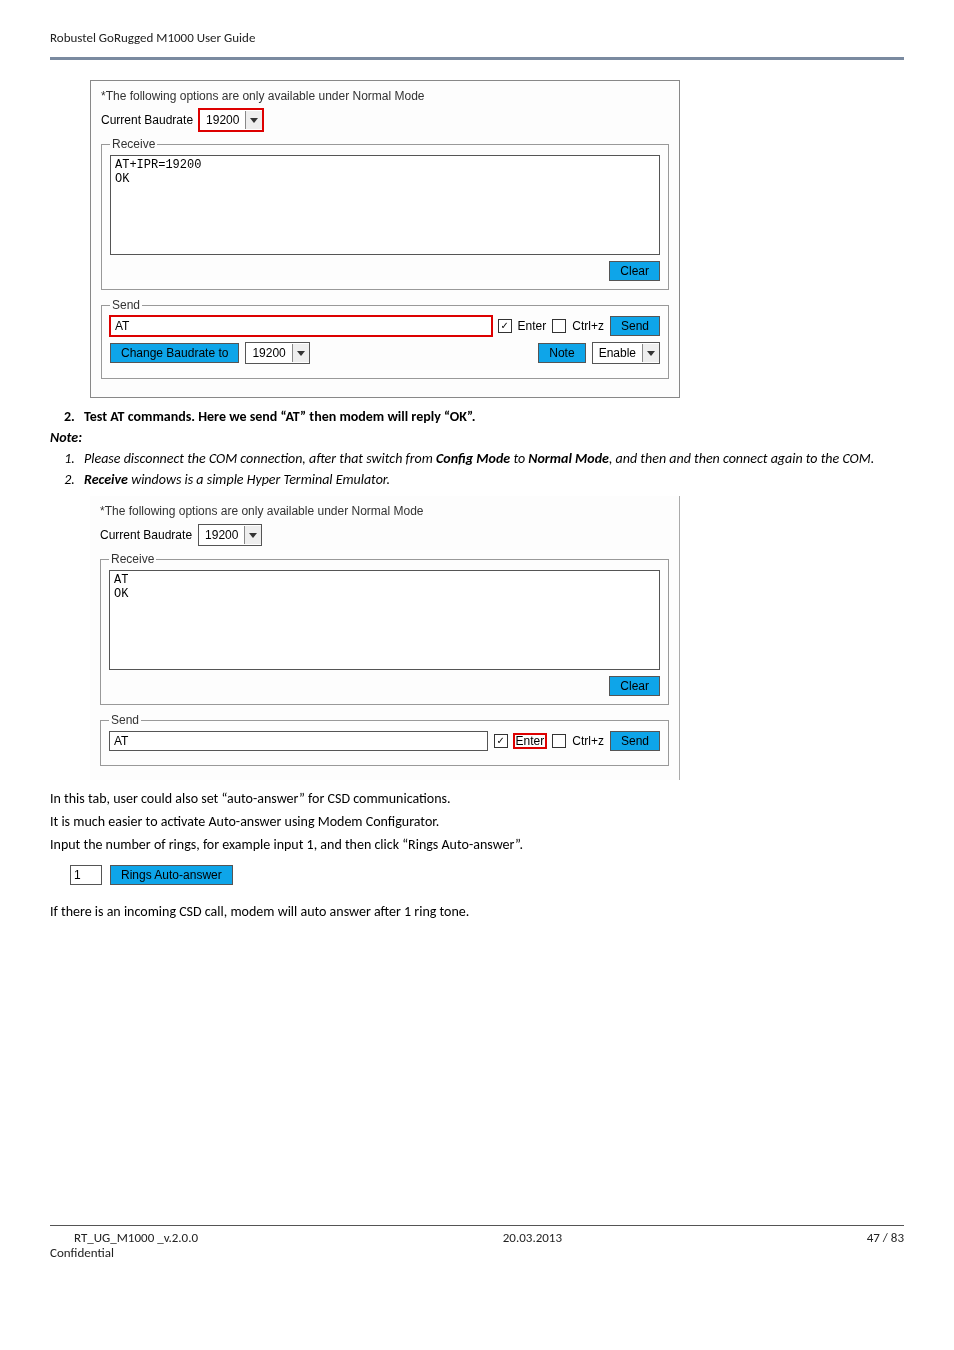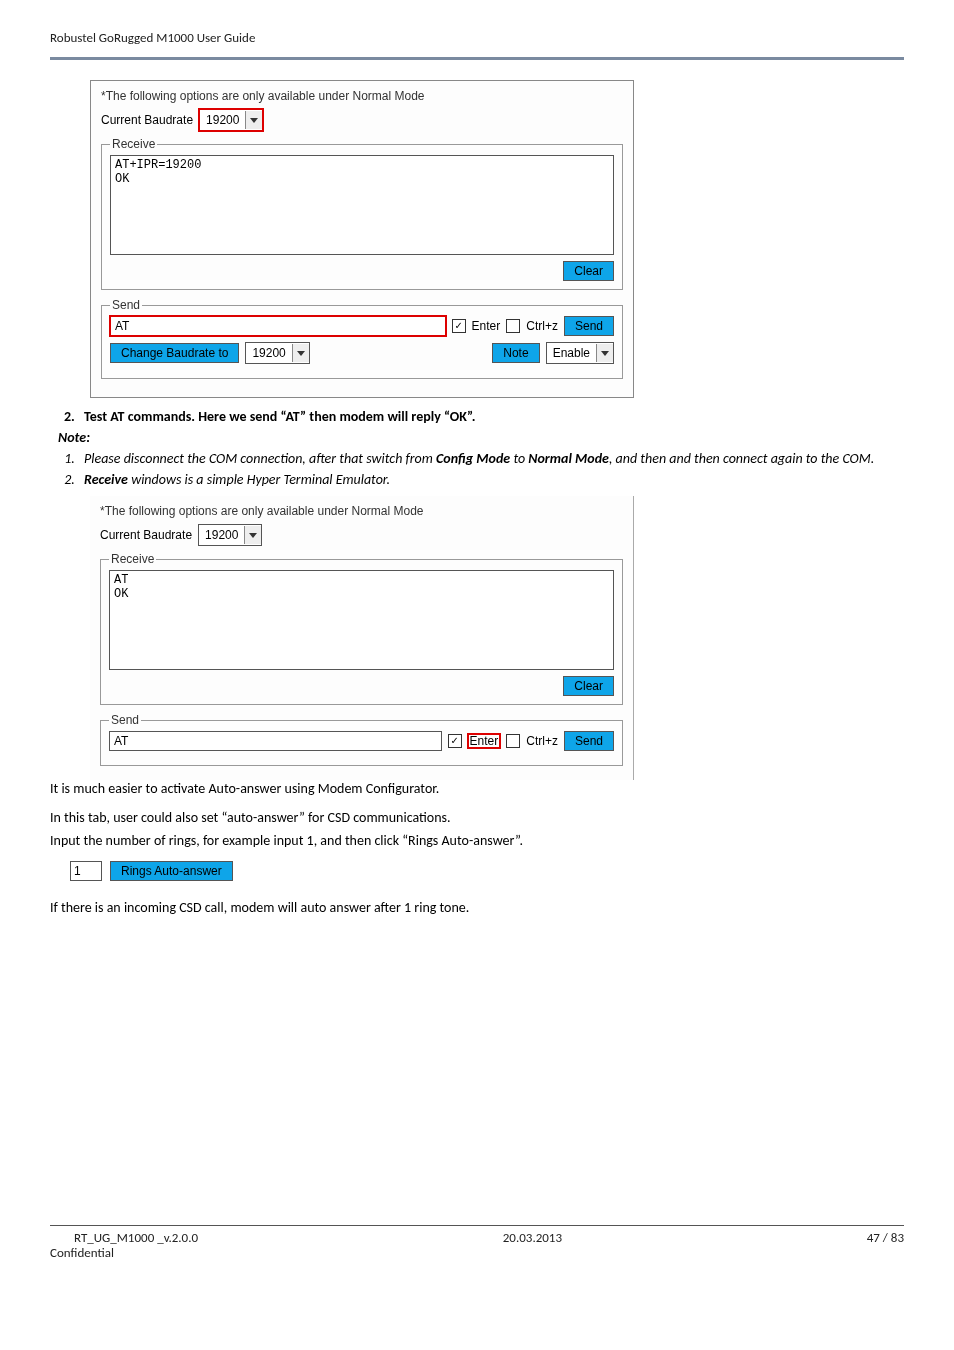--- a/index.html
+++ b/index.html
@@ -19,21 +19,21 @@
   }
   .header {
     font-size: 13px;
     color: #222;
     border-bottom: 3px solid #7a8aa0;
     padding-bottom: 12px;
     margin-bottom: 20px;
   }
   .gui-panel {
     border: 1px solid #888;
-    width: 544px;
+    width: 590px;
     margin-left: 40px;
     padding: 8px 10px 10px 10px;
     font-family: "Segoe UI", Tahoma, sans-serif;
     font-size: 12px;
     box-sizing: border-box;
     background: #fdfdfd;
   }
   .gui-note {
     color: #333;
     margin-bottom: 6px;
@@ -131,21 +131,21 @@
     padding-left: 28px;
     font-weight: bold;
   }
   ol.steps li {
     padding-left: 6px;
     margin-bottom: 4px;
   }
   .note-head {
     font-style: italic;
     font-weight: bold;
-    margin: 2px 0 4px 8px;
+    margin: 2px 0 4px 0;
   }
   ol.notelist {
     margin: 0 0 8px 0;
     padding-left: 28px;
     font-style: italic;
   }
   ol.notelist li {
     margin-bottom: 4px;
     padding-left: 6px;
   }
@@ -283,22 +283,22 @@
         <input class="send-input wide" value="AT" style="">
         <span class="chk checked"></span>
         <span class="label-txt red-box" style="padding:0 2px">Enter</span>
         <span class="chk"></span>
         <span class="label-txt">Ctrl+z</span>
         <button class="win-btn">Send</button>
       </div>
     </fieldset>
   </div>
 
+  <div class="para">In this tab, user could also set “auto-answer” for CSD communications.</div>
   <div class="para" style="margin-top:0">It is much easier to activate Auto-answer using Modem Configurator.</div>
-  <div class="para">In this tab, user could also set “auto-answer” for CSD communications.</div>
   <div class="para" style="margin-top:0">Input the number of rings, for example input 1, and then click “Rings Auto-answer”.</div>
 
   <div class="rings-row">
     <input class="rings-input" value="1" style="">
     <button class="win-btn">Rings Auto-answer</button>
   </div>
 
   <div class="para">If there is an incoming CSD call, modem will auto answer after 1 ring tone.</div>
 
   <div class="footer">

